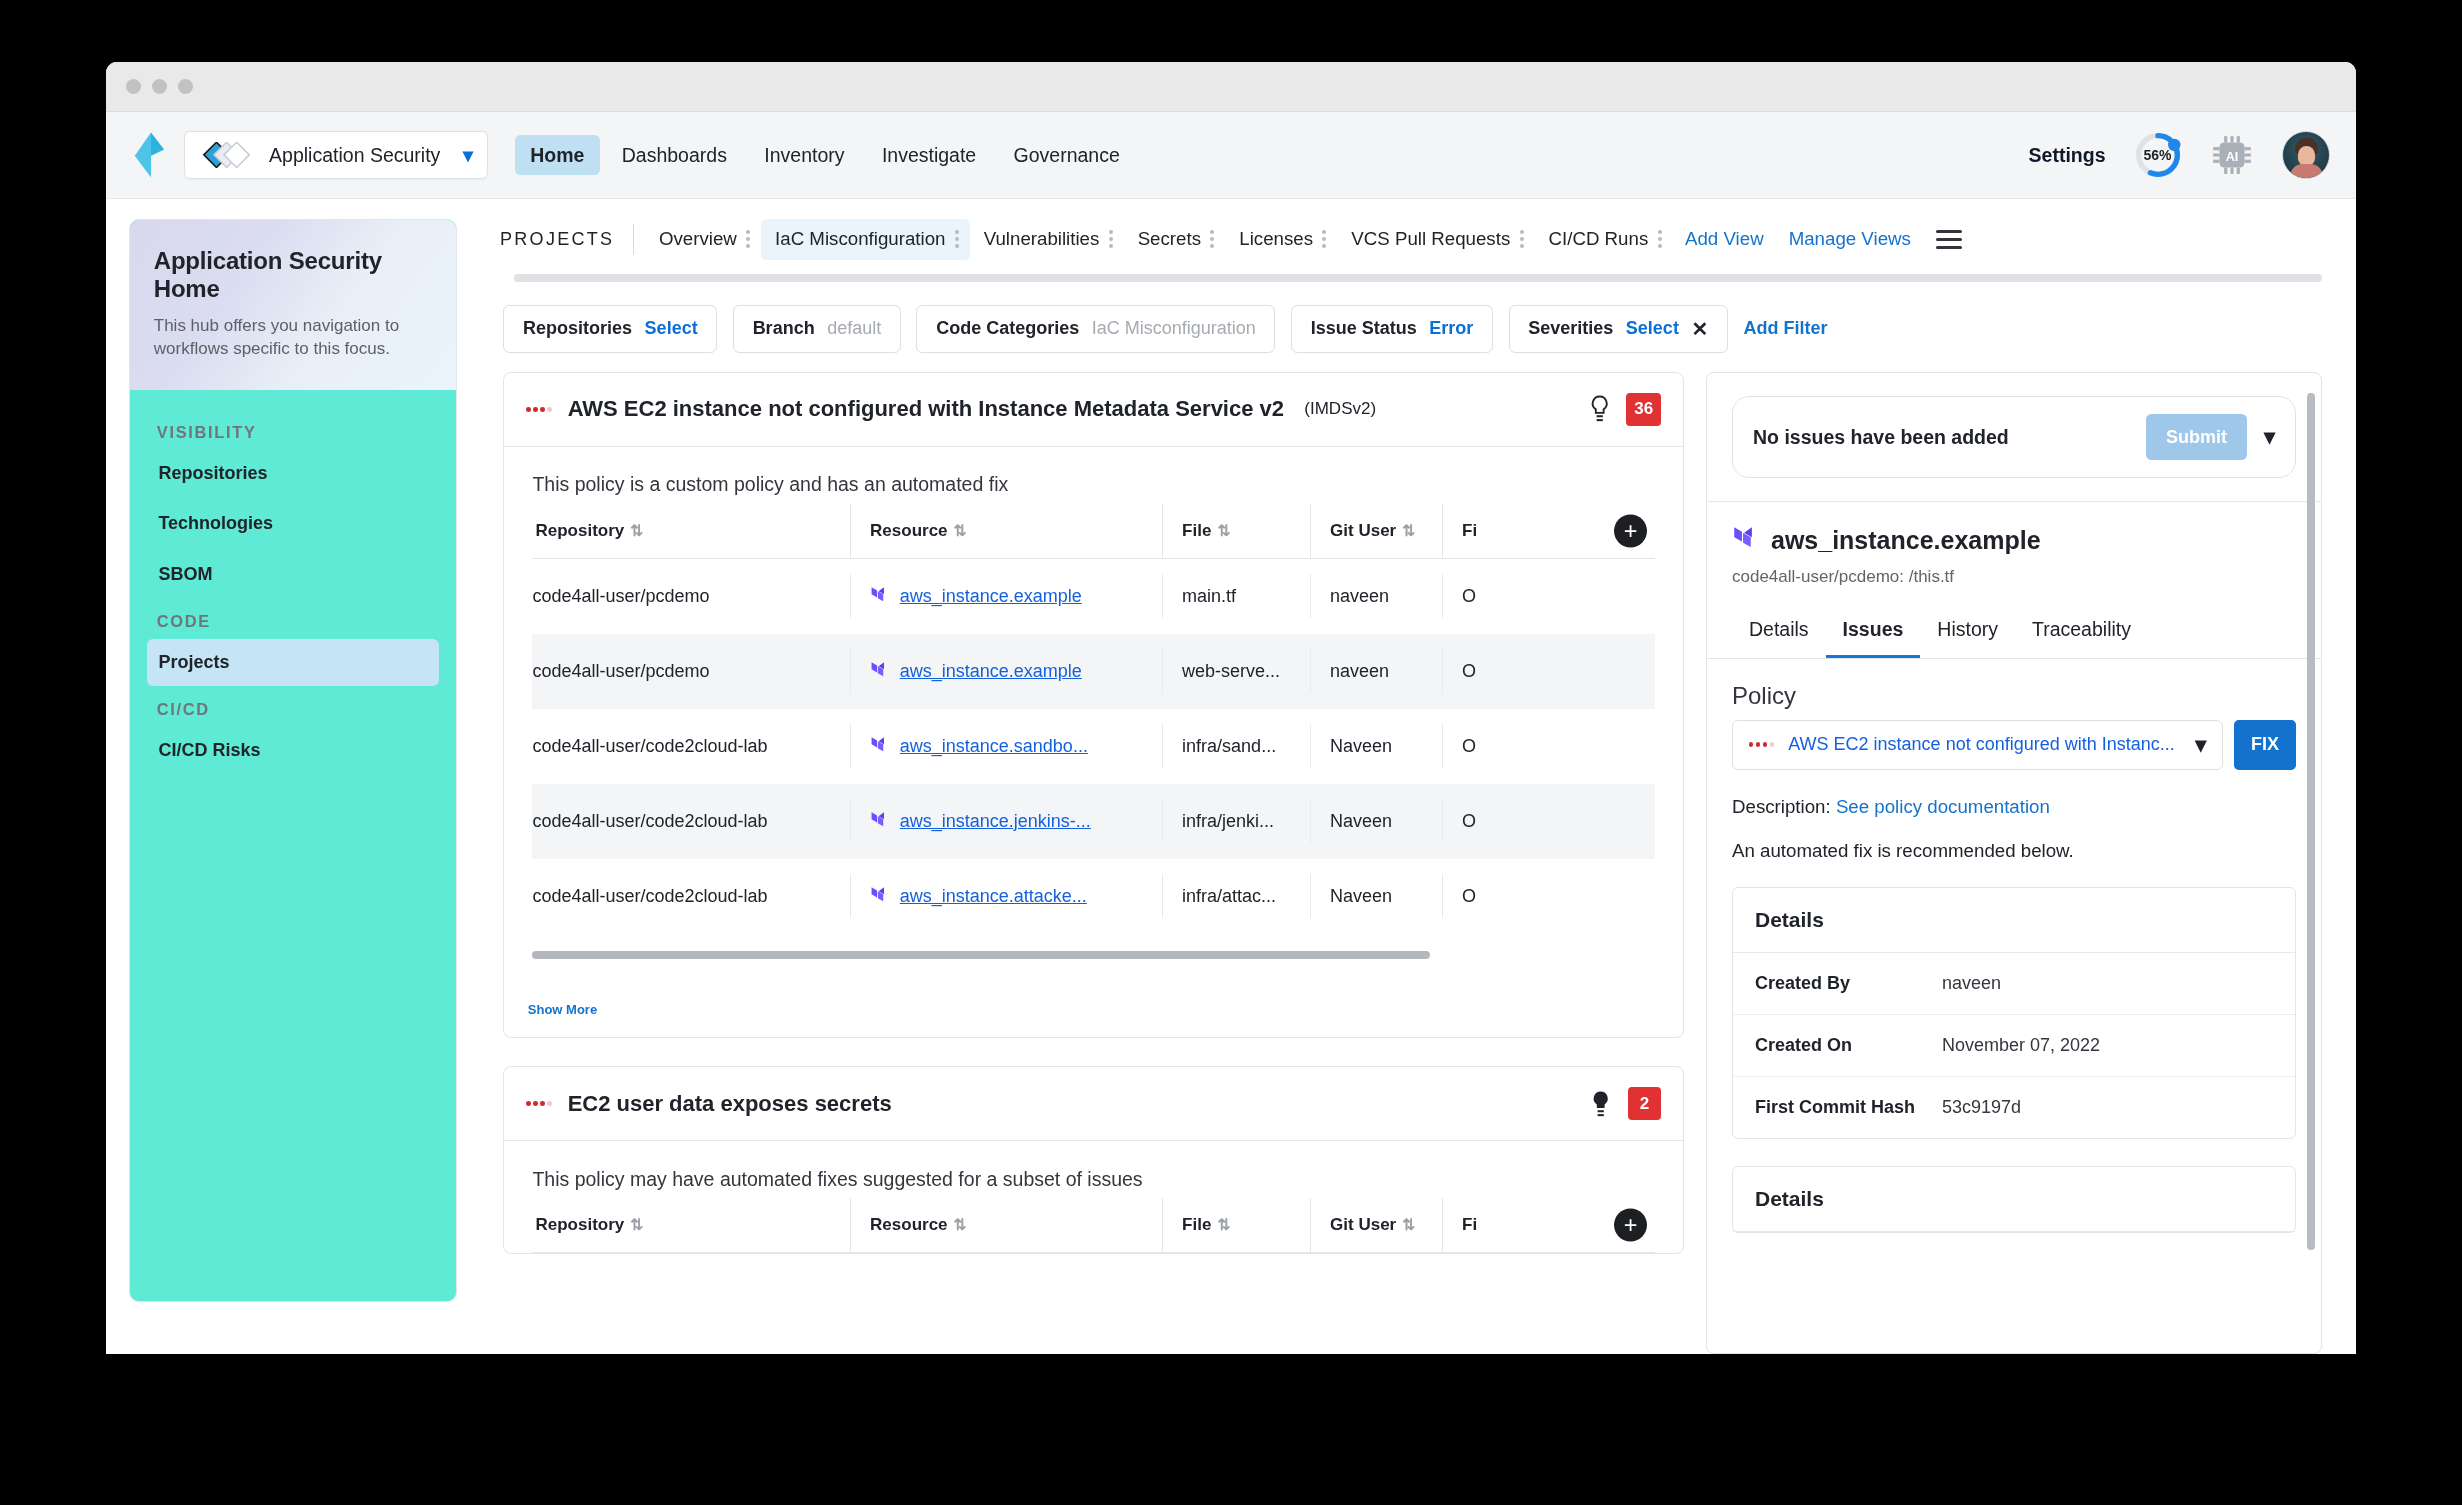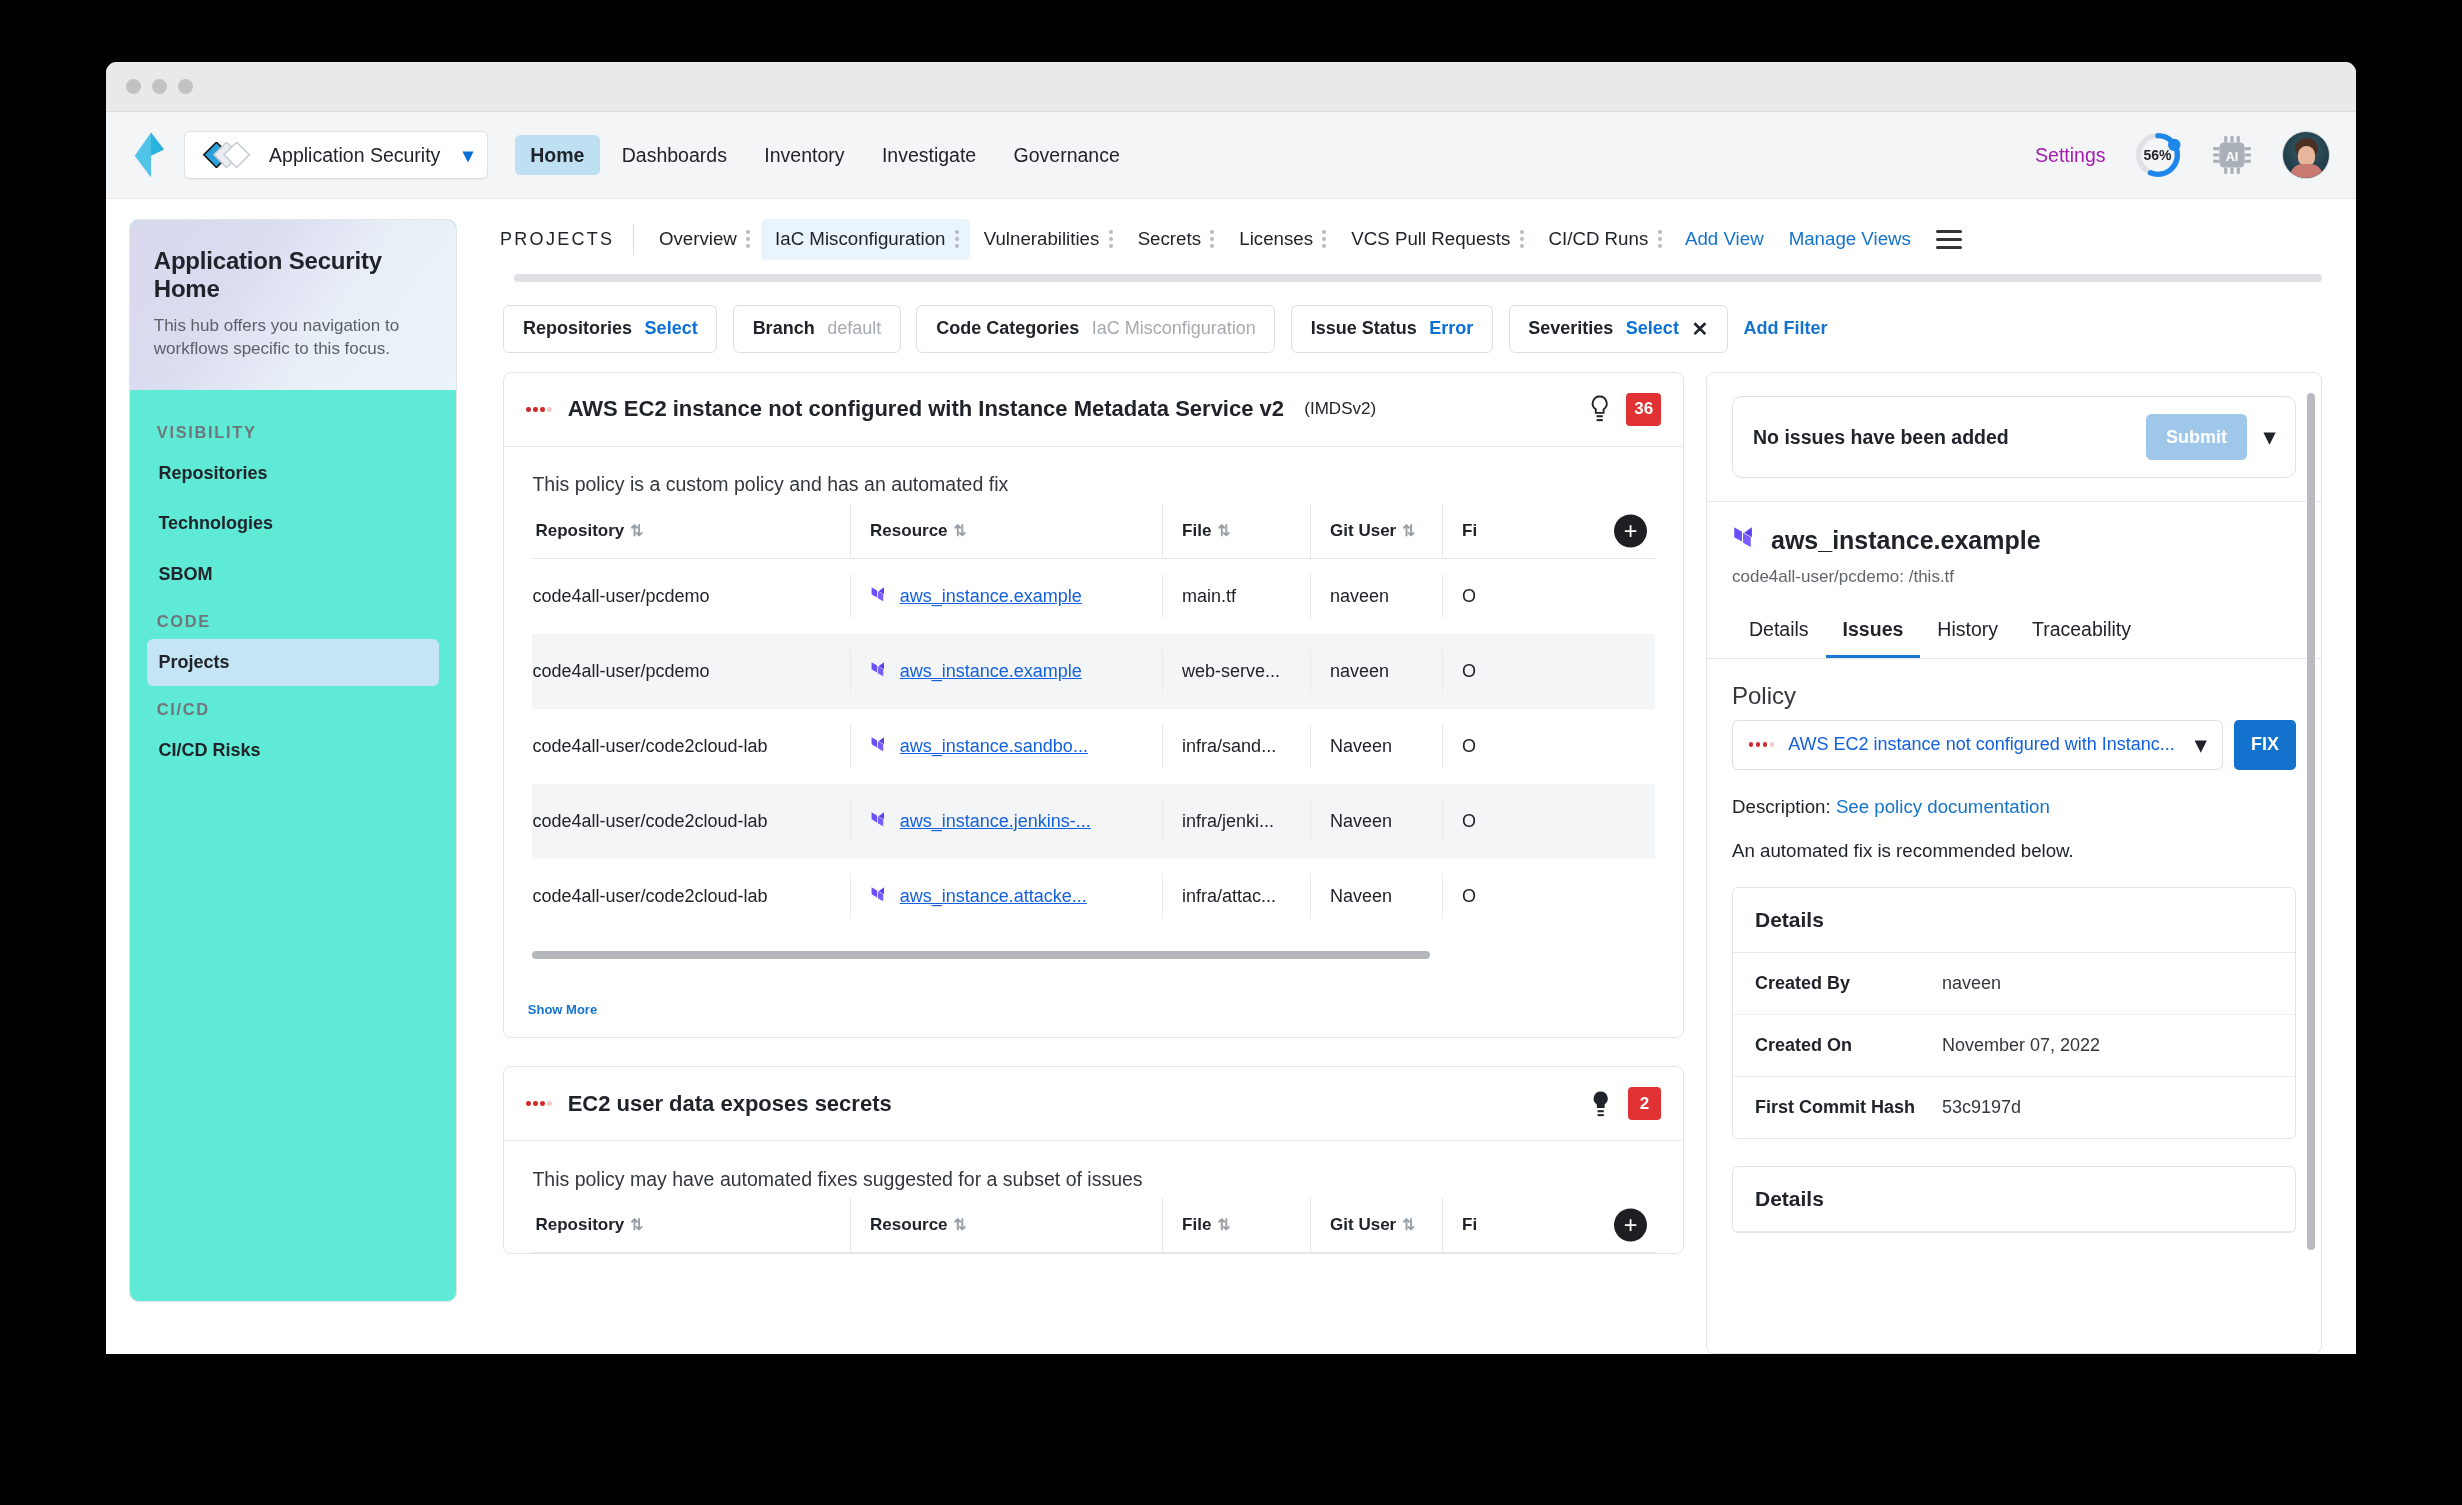--- a/index.html
+++ b/index.html
@@ -59,21 +59,21 @@
 
   .mainnav { display: flex; align-items: center; margin-left: 26.5px; gap: 6.2px; }
   .navitem {
     font-size: 19.5px; color: #20242a;
     padding: 8.6px 15.6px; border-radius: 5.5px;
     white-space: nowrap;
   }
   .navitem.active { background: #bfe0f3; font-weight: bold; }
 
   .header-right { margin-left: auto; display: flex; align-items: center; gap: 28px; }
-  .settings-txt { font-size: 19.5px; color: #a21caf; font-weight: 400; }
+  .settings-txt { font-size: 19.5px; color: #0f172a; font-weight: 700; }
   .progress-ring { position: relative; width: 48px; height: 48px; }
   .progress-ring .pct {
     position: absolute; inset: 0; display: flex; align-items: center; justify-content: center;
     font-size: 14px; font-weight: bold; color: #20242a;
   }
   .ai-chip { width: 44px; height: 44px; color: #a9b0b7; }
   .avatar {
     width: 48px; height: 48px; border-radius: 50%;
     background: radial-gradient(circle at 50% 38%, #3a5b68 0%, #24424e 55%, #16303a 100%);
     position: relative; overflow: hidden; border: 0.8px solid #cfd4d8;
@@ -205,21 +205,21 @@
   .showmore { font-size: 13px; color: #1473cc; font-weight: 600; padding: 20px 0 0 23.4px; }
 
   
   .rightpane {
     width: 616px; flex: 0 0 616px;
     border: 0.8px solid #e2e4e7; border-radius: 7.8px;
     background: #fff; overflow: hidden; position: relative;
   }
   .rp-issuebar {
     margin: 23.4px 25px 0 25px;
-    border: 0.8px solid #dfe1e4; border-radius: 10px;
+    border: 0.8px solid #dfe1e4; border-radius: 17px;
     display: flex; align-items: center; gap: 17px;
     padding: 17px 20px;
   }
   .rp-issuetxt { font-size: 19.5px; color: #20242a; font-weight: 600; }
   .submit-btn {
     margin-left: auto; background: #9ec7ea; color: #fff; border: none;
     font-size: 18px; font-weight: 600; border-radius: 5.5px; padding: 12.5px 20px;
     font-family: inherit;
   }
   .chev-dk { font-size: 22px; color: #20242a; font-weight: bold; }

